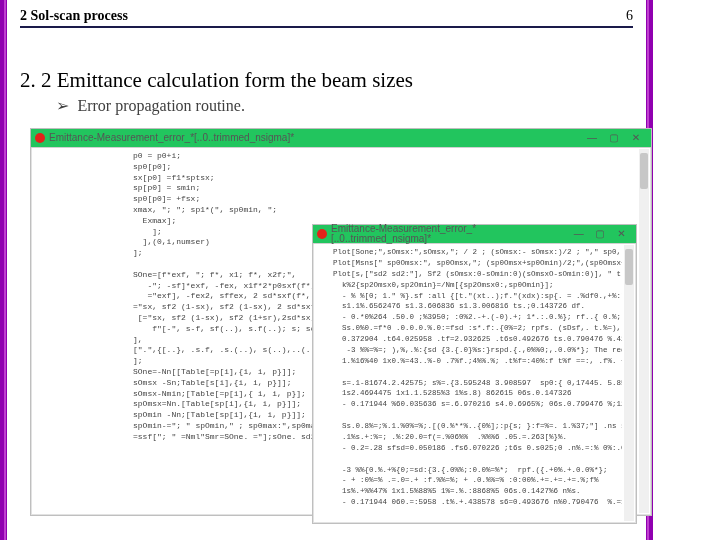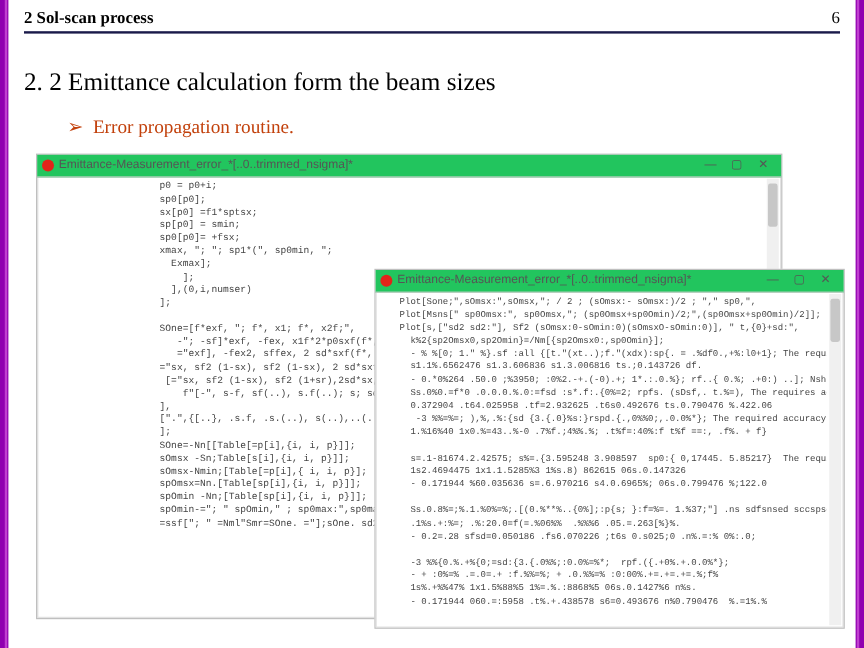--- a/index.html
+++ b/index.html
@@ -1,25 +1,25 @@
 <!DOCTYPE html>
 <html><head>
 <meta charset="utf-8">
 <style>
   html,body{margin:0;padding:0;width:720px;height:540px;background:#fff;font-family:"Times New Roman",serif;overflow:hidden}
-  .slide{position:relative;width:720px;height:540px;box-sizing:border-box}
+  .slide{position:relative;width:653px;height:540px;box-sizing:border-box}
   .frame-l,.frame-r{position:absolute;top:0;bottom:0;width:7px;background:#9000b0}
   .frame-l{left:0}.frame-r{right:0}
   .frame-l::after,.frame-r::after{content:"";position:absolute;top:0;bottom:0;background:#c040d0}
   .frame-l::after{right:1px;width:2px}.frame-r::after{left:1px;width:2px}
   .hdr{position:absolute;left:20px;right:20px;top:8px;height:18px;border-bottom:2px solid #1a1a4a;display:flex;align-items:flex-start;justify-content:space-between;font-size:14px}
   .hdr .t{font-weight:bold;color:#000}
   .hdr .n{color:#000}
-  .h2{position:absolute;left:20px;top:56px;font-size:21px;color:#000}
-  .bul{position:absolute;left:56px;top:96px;font-size:16px;color:#c2410c}
+  .h2{position:absolute;left:20px;top:68px;font-size:21px;color:#000}
+  .bul{position:absolute;left:56px;top:96px;font-size:16px;color:#404040}
   .bul .m{font-family:Arial,sans-serif;margin-right:8px}
   .shot{position:absolute;border:1px solid #bfbfbf;background:#fff;box-shadow:0 0 0 1px #e2e2e2 inset}
   .shotA{left:30px;top:128px;width:620px;height:386px}
   .shotB{left:312px;top:224px;right:16px;height:298px}
   .titlebar{height:18px;border-bottom:1px solid #d0d0d0;display:flex;align-items:center;padding:0 4px;font:10px/1 "Segoe UI",sans-serif;color:#555;background:#22c55e}
   .tb-ico{width:10px;height:10px;border-radius:50%;background:#e2231a;margin-right:4px;flex:none}
   .tb-sp{flex:1}
   .wbtn{width:22px;text-align:center;color:#555}
   .code{position:absolute;left:102px;top:22px;right:14px;bottom:4px;font:8px/1.35 "Courier New",monospace;color:#444;white-space:pre;overflow:hidden}
   .codeB{left:20px;top:22px;font-size:7.5px;line-height:1.45}

